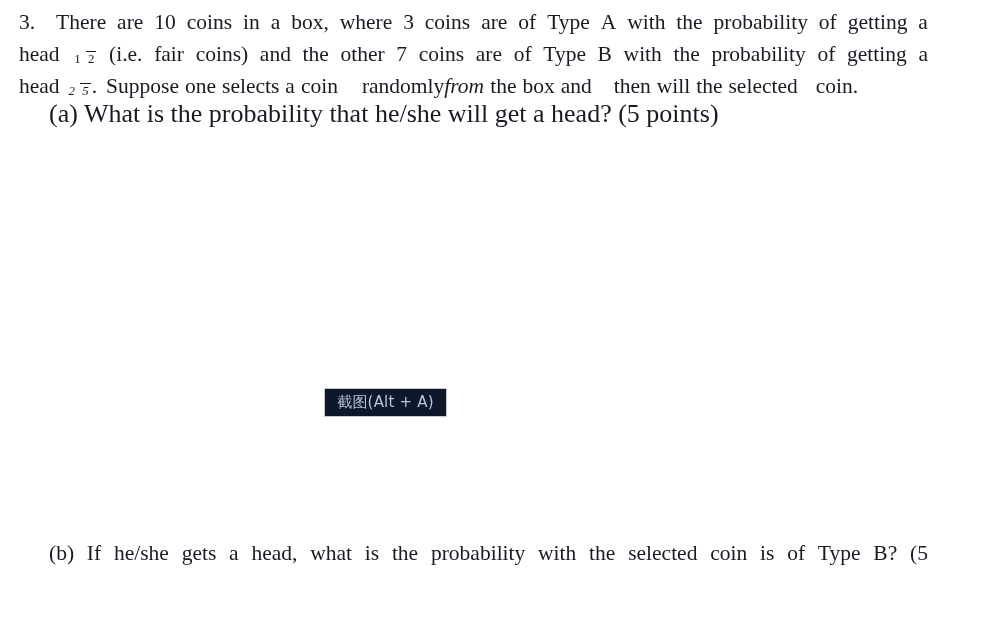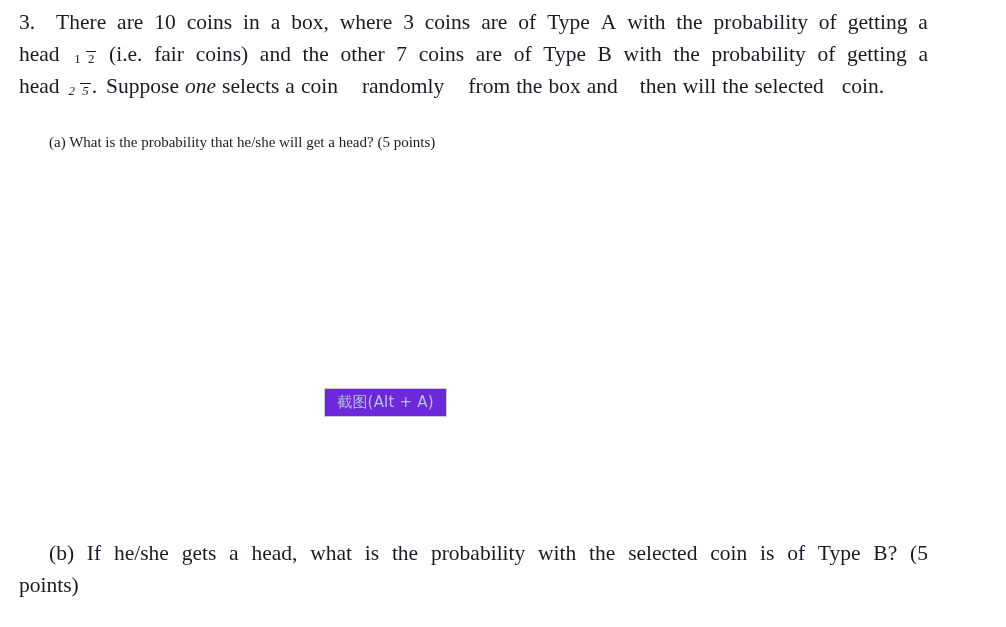--- a/index.html
+++ b/index.html
@@ -61,36 +61,36 @@
     position: relative;
     top: 0.18em;
   }
   .frac .num { padding: 0 2px; }
   .frac .den { padding: 0 2px; border-top: 1px solid #1a1a24; }
 
   
   .part-a {
     position: absolute;
     left: 49px;
-    top: 126px;
-    font-size: 15px;
+    top: 98px;
+    font-size: 26px;
     line-height: 32px;
     white-space: nowrap;
   }
 
   
   .shot-box {
     position: absolute;
     left: 324px;
     top: 388px;
     width: 123px;
     height: 29px;
     box-sizing: border-box;
     border: 1px solid #c9cace;
-    background: #6d28d9;
+    background: #0f172a;
     display: flex;
     align-items: center;
     justify-content: center;
     border-radius: 1px;
   }
   .shot-box .shot-label {
     font-family: "DejaVu Sans", "Liberation Sans", sans-serif;
     font-size: 15px;
     color: #b6c3da;
     letter-spacing: 0.2px;
@@ -166,26 +166,26 @@
     </div>
 
     <div class="stmt-line">
       <span class="w">head</span>
       <span class="w frac" style="margin-left:7px;font-style:italic;">
         <span class="num">2</span>
         <span class="den">5</span>
       </span>
       <span class="w">.</span>
       <span class="w" style="margin-left:9px;">Suppose</span>
-      <span class="w" style="margin-left:6px;font-style:italic;">one</span>
+      <span class="w" style="margin-left:6px;">one</span>
       <span class="w" style="margin-left:6px;">selects</span>
       <span class="w" style="margin-left:6px;">a</span>
       <span class="w" style="margin-left:6px;">coin</span>
       <span class="w" style="margin-left:24px;">randomly</span>
-      <span class="w" style="margin-left:24px;">from</span>
+      <span class="w" style="margin-left:0;font-style:italic;">from</span>
       <span class="w" style="margin-left:6px;">the</span>
       <span class="w" style="margin-left:6px;font-family:Liberation Serif, serif;">box</span>
       <span class="w" style="margin-left:6px;">and</span>
       <span class="w" style="margin-left:22px;">then</span>
       <span class="w" style="margin-left:6px;">will</span>
       <span class="w" style="margin-left:6px;">the</span>
       <span class="w" style="margin-left:6px;">selected</span>
       <span class="w" style="margin-left:18px;">coin.</span>
     </div>
 
@@ -216,18 +216,15 @@
       <span class="w">with</span>
       <span class="w">the</span>
       <span class="w">selected</span>
       <span class="w">coin</span>
       <span class="w">is</span>
       <span class="w">of</span>
       <span class="w">Type</span>
       <span class="w">B?</span>
       <span class="w">(5</span>
     </div>
-    <div class="stmt-line">
-      <span class="w">points)</span>
-    </div>
   </div>
 
 </div>
 
 </body></html>

